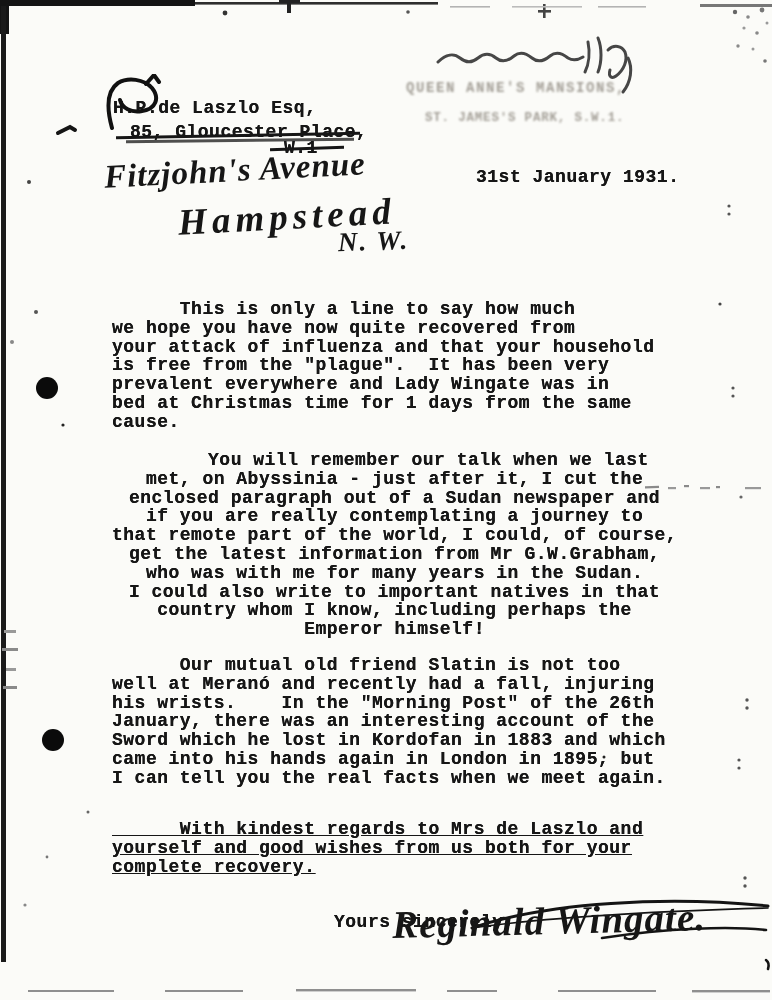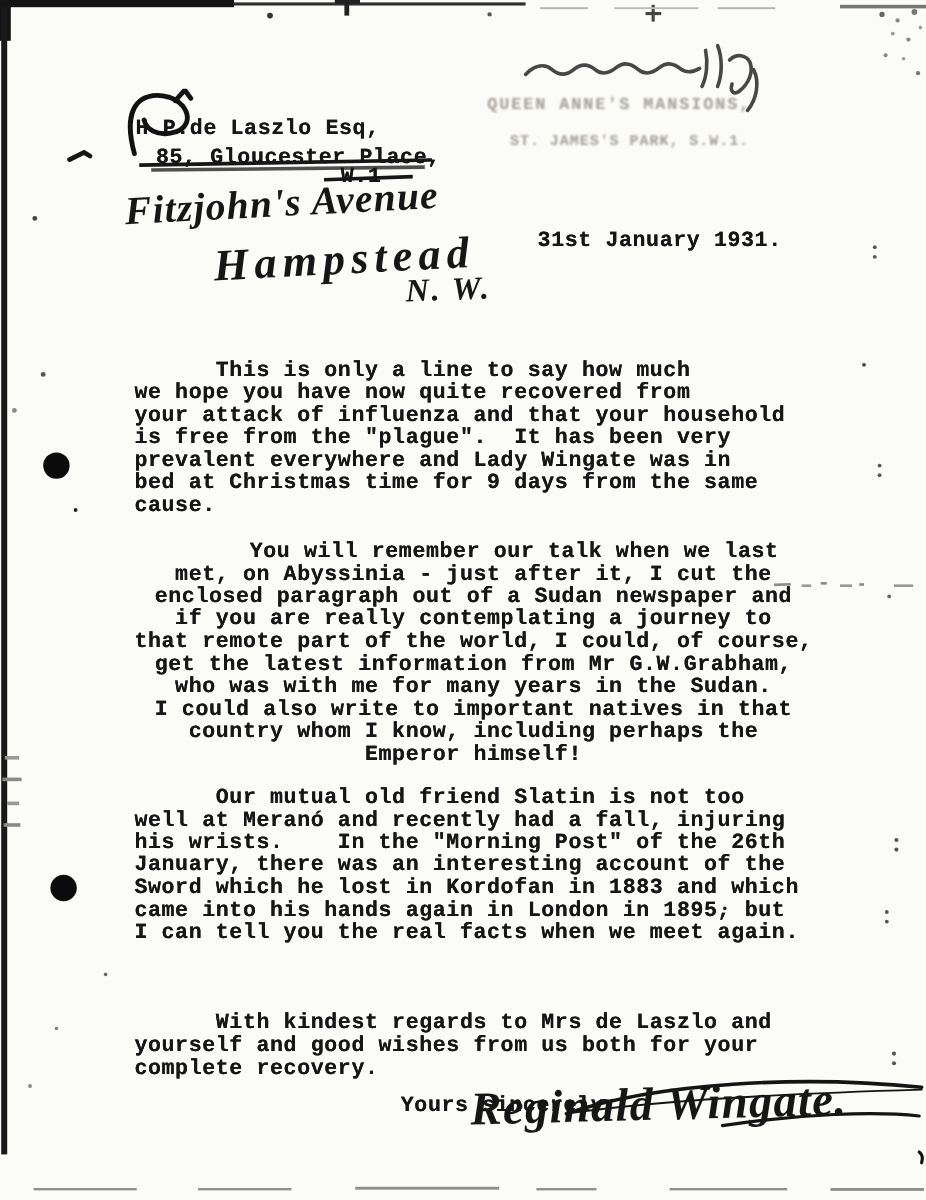--- a/index.html
+++ b/index.html
@@ -133,48 +133,48 @@
   <div class="strike" style="left:116px; top:134px; width:244px; transform:rotate(-1deg);"></div>
   <div class="strike" style="left:126px; top:139px; width:228px; opacity:0.75; transform:rotate(-0.6deg);"></div>
 
   <div class="typed" style="left:284px; top:139px;">W.1</div>
   <div class="strike" style="left:270px; top:147px; width:74px; transform:rotate(-2deg);"></div>
 
   <div class="hand" style="left:104px; top:152px; font-size:33px; letter-spacing:1px; transform:rotate(-3deg);">Fitzjohn's Avenue</div>
   <div class="hand" style="left:178px; top:195px; font-size:37px; letter-spacing:5px; transform:rotate(-3deg);">Hampstead</div>
   <div class="hand" style="left:338px; top:226px; font-size:27px; letter-spacing:2px; transform:rotate(-2deg);">N. W.</div>
 
-  <div class="typed" style="left:448px; top:168px;margin-top:24px;">31st January 1931.</div>
+  <div class="typed" style="left:476px; top:168px;">31st January 1931.</div>
 
 
   <div class="typed" style="left:112px; top:300px;">      This is only a line to say how much
 we hope you have now quite recovered from
 your attack of influenza and that your household
 is free from the "plague".  It has been very
 prevalent everywhere and Lady Wingate was in
-bed at Christmas time for 9 days from the same
+bed at Christmas time for 1 days from the same
 cause.</div>
   <div class="typed" style="left:112px; top:451px;text-align:center;">      You will remember our talk when we last
 met, on Abyssinia - just after it, I cut the
 enclosed paragraph out of a Sudan newspaper and
 if you are really contemplating a journey to
 that remote part of the world, I could, of course,
 get the latest information from Mr G.W.Grabham,
 who was with me for many years in the Sudan.
 I could also write to important natives in that
 country whom I know, including perhaps the
 Emperor himself!</div>
   <div class="typed" style="left:112px; top:656px;">      Our mutual old friend Slatin is not too
 well at Meranó and recently had a fall, injuring
 his wrists.    In the "Morning Post" of the 26th
 January, there was an interesting account of the
 Sword which he lost in Kordofan in 1883 and which
 came into his hands again in London in 1895, but
 I can tell you the real facts when we meet again.</div>
-  <div class="typed" style="left:112px; top:844px;">      With kindest regards to Mrs de Laszlo and
+  <div class="typed" style="left:112px; top:820px;text-decoration:underline;">      With kindest regards to Mrs de Laszlo and
 yourself and good wishes from us both for your
 complete recovery.</div>
 
   <div class="typed" style="left:334px; top:913px;">Yours sincerely,</div>
 
   <svg class="overlay-svg" style="left:368px; top:890px;" width="404" height="92" viewBox="0 0 404 92">
     <g stroke="#141414" fill="none" stroke-linecap="round">
       <path d="M104 38 C180 12 300 6 400 16" stroke-width="3"></path>
       <path d="M104 38 C160 30 260 22 400 18" stroke-width="1.6"></path>
       <path d="M234 48 C300 38 362 36 398 40" stroke-width="2.6"></path>

